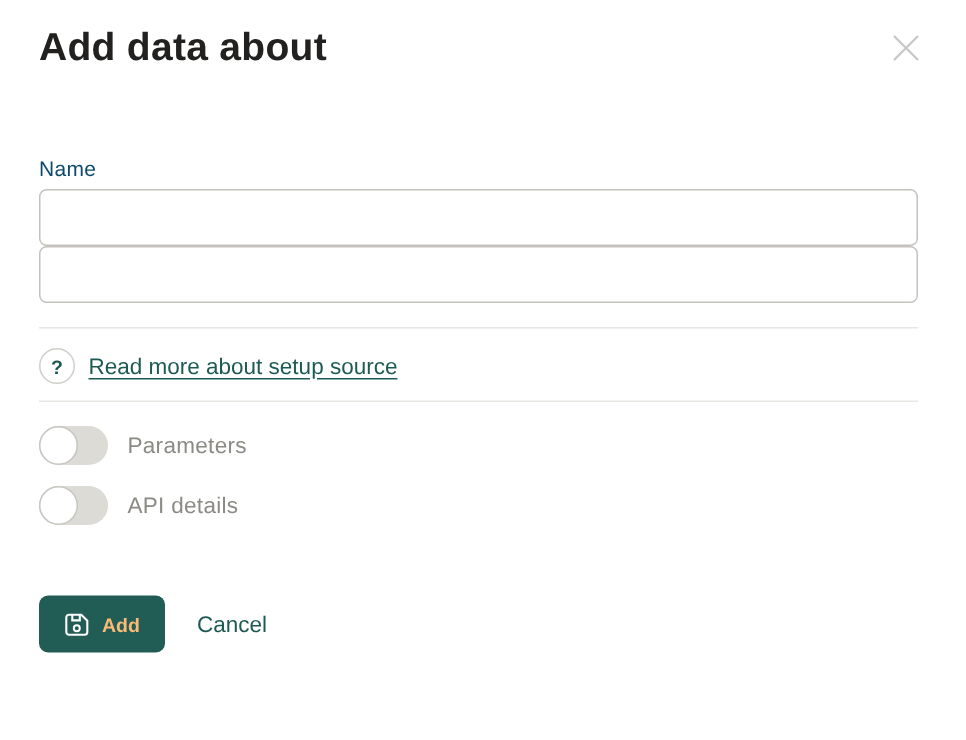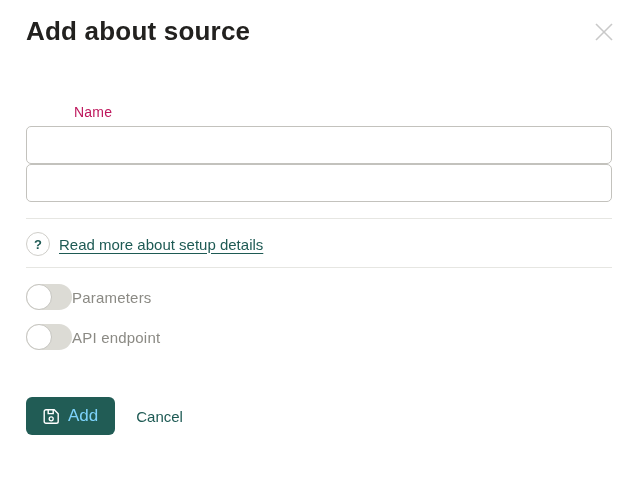--- a/index.html
+++ b/index.html
@@ -26,22 +26,22 @@
     letter-spacing:0.2px; line-height:34px;
   }
   .close-btn {
     width:24px; height:24px; margin-top:6px; margin-right:-4px;
     display:flex; align-items:center; justify-content:center;
     cursor:pointer; background:none; border:none;
   }
   
   .field-label {
     display:block;
-    font-size:14px; color:#be185d; letter-spacing:0.2px;
-    margin-top:55px; margin-bottom:5px; line-height:18px;margin-left:48px;
+    font-size:14px; color:#0c4a6e; letter-spacing:0.2px;
+    margin-top:55px; margin-bottom:5px; line-height:18px;
   }
   .field-label.second { margin-top:17px; }
   .text-input {
     width:586px; height:38px;
     border:1px solid #c3c2bd; border-radius:5px;
     background:#ffffff; outline:none;
     font-size:15px; color:#33322f; padding:0 10px;
     font-family:"Liberation Sans", sans-serif;
   }
   
@@ -62,21 +62,21 @@
     font-size:13px; font-weight:700; color:#1e5a54;
     flex:0 0 auto;
   }
   .help-link {
     font-size:15px; color:#1e5a54;
     text-decoration:underline; text-underline-offset:3px;
     cursor:pointer;
   }
   
   .toggle-row {
-    display:flex; align-items:center; 
+    display:flex; align-items:center; gap:13px;
     margin-top:16px; height:26px;
   }
   .toggle-row.second { margin-top:14px; }
   .toggle {
     width:46px; height:26px; border-radius:13px;
     background:#dcdbd5; position:relative; cursor:pointer;
     flex:0 0 auto;
   }
   .toggle-knob {
     position:absolute; left:0; top:0;
@@ -91,72 +91,72 @@
     display:flex; align-items:center; gap:21px;
     margin-top:47px;
   }
   .add-btn {
     height:38px; min-width:80px; padding:0 17px;
     background:#215c55; border:none; border-radius:6px;
     display:flex; align-items:center; justify-content:center; gap:8px;
     cursor:pointer;
   }
   .add-btn-label {
-    color:#7dd3fc; font-size:17px; font-weight:400;
+    color:#fdba74; font-size:13px; font-weight:700;
     font-family:"Liberation Sans", sans-serif;
   }
   .cancel-link {
     font-size:15px; font-weight:400; color:#1e5a54;
     cursor:pointer; background:none; border:none;
     font-family:"Liberation Sans", sans-serif;
   }
 </style>
 </head>
 <body>
 
 <div class="dialog">
 
   <div class="dialog-header">
-    <h1 class="dialog-title">Add about source</h1>
+    <h1 class="dialog-title">Add data about</h1>
     <button class="close-btn">
       <span style="display:flex;">
         <svg width="22" height="22" viewBox="0 0 22 22">
           <line x1="3" y1="3" x2="19" y2="19" stroke="#c9c9c9" stroke-width="1.6"></line>
           <line x1="19" y1="3" x2="3" y2="19" stroke="#c9c9c9" stroke-width="1.6"></line>
         </svg>
       </span>
     </button>
   </div>
 
   <label class="field-label">Name</label>
   <input class="text-input" type="text" value="" style="">
 
   <input class="text-input" type="text" value="" style="">
 
   <div class="divider"></div>
 
   <div class="help-row">
     <span class="help-circle">?</span>
-    <a class="help-link">Read more about setup details</a>
+    <a class="help-link">Read more about setup source</a>
   </div>
 
   <div class="divider second"></div>
 
   <div class="toggle-row">
     <span class="toggle">
       <span class="toggle-knob"></span>
     </span>
     <span class="toggle-label">Parameters</span>
   </div>
 
   <div class="toggle-row second">
     <span class="toggle">
       <span class="toggle-knob"></span>
     </span>
-    <span class="toggle-label">API endpoint</span>
+    <span class="toggle-label">API details</span>
   </div>
 
   <div class="actions-row">
     <button class="add-btn">
       <span style="display:flex;">
         <svg width="17" height="17" viewBox="0 0 17 17" fill="none">
           <path d="M3 1.8 h8.2 L15.2 5.8 V13.4 a1.8 1.8 0 0 1 -1.8 1.8 H3 a1.8 1.8 0 0 1 -1.8 -1.8 V3.6 a1.8 1.8 0 0 1 1.8 -1.8 Z" stroke="#ffffff" stroke-width="1.4"></path>
           <path d="M5.2 1.8 V5.6 h5 V1.8" stroke="#ffffff" stroke-width="1.4"></path>
           <circle cx="8.2" cy="10.8" r="2" stroke="#ffffff" stroke-width="1.3"></circle>
         </svg>

